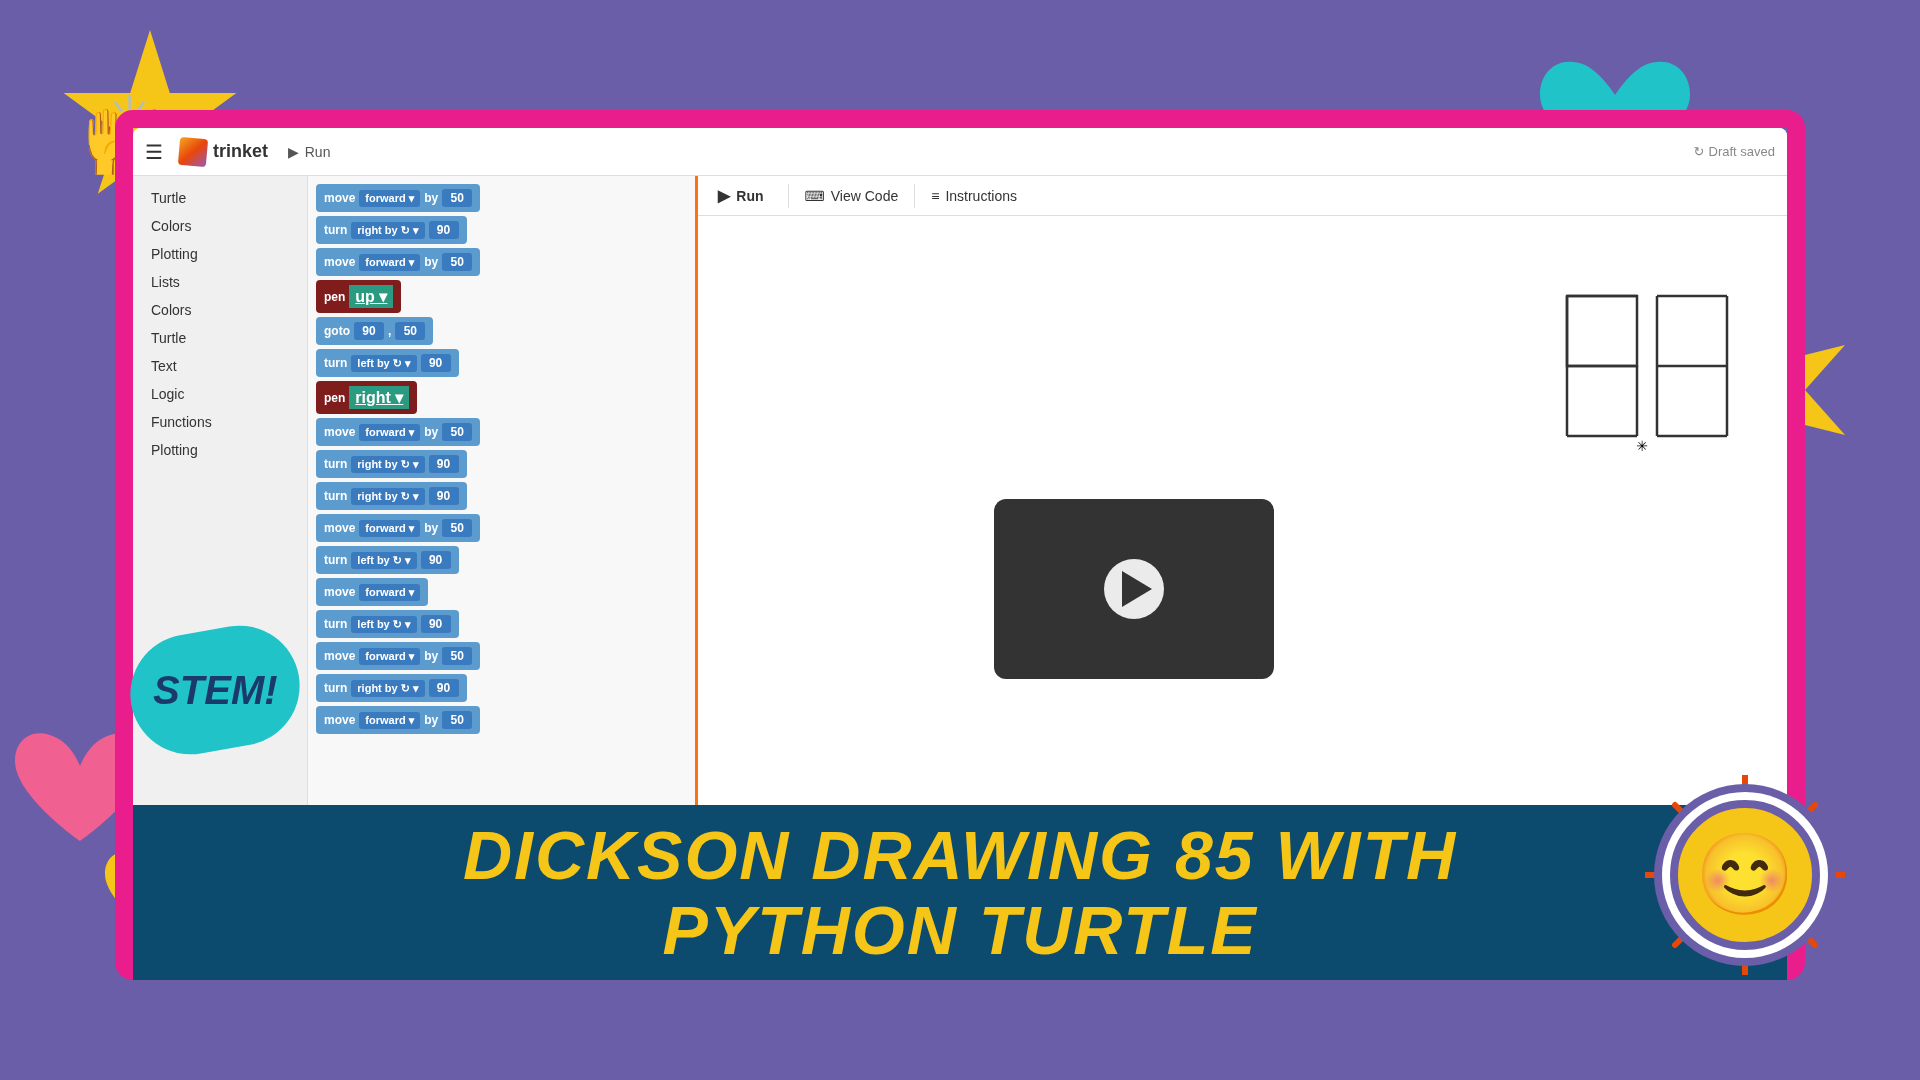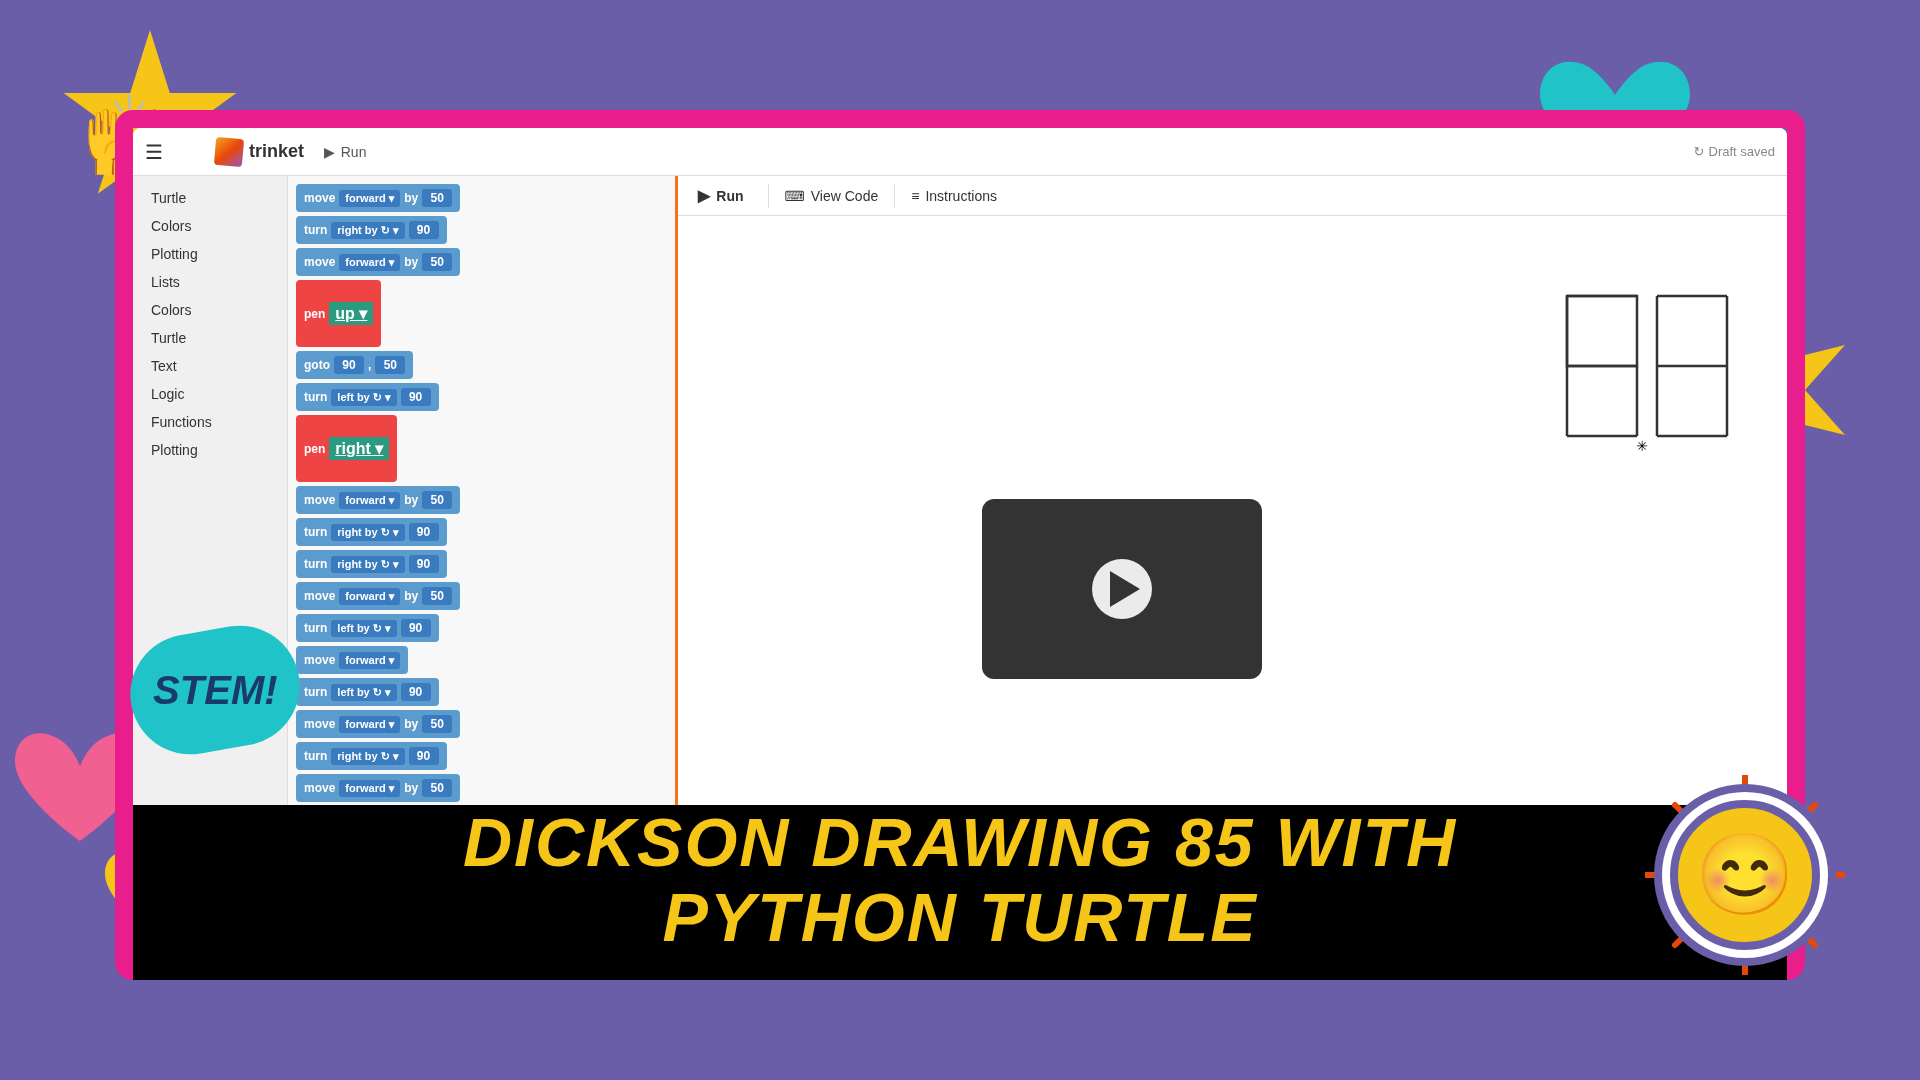--- a/index.html
+++ b/index.html
@@ -86,21 +86,20 @@
     .hamburger-icon {
       font-size: 20px;
       margin-right: 16px;
       color: #333;
     }
     .trinket-logo {
       display: flex;
       align-items: center;
       gap: 6px;
       margin-right: 20px;
-      margin-left: 36px;
     }
     .trinket-diamond {
       width: 28px; height: 28px;
       background: linear-gradient(135deg, #f5a623, #e8470a, #9b59b6);
       border-radius: 4px;
       transform: rotate(5deg);
     }
     .trinket-name {
       font-size: 18px;
       font-weight: bold;
@@ -126,21 +125,21 @@
 
     
     .editor-area {
       display: flex;
       flex: 1;
       overflow: hidden;
     }
 
     
     .sidebar {
-      width: 155px;
+      width: 175px;
       background: #f0f0f0;
       border-right: 1px solid #ddd;
       padding: 8px 0;
       flex-shrink: 0;
       overflow-y: auto;
     }
     .sidebar-item {
       padding: 6px 18px;
       font-size: 14px;
       color: #333;
@@ -172,24 +171,24 @@
       border-radius: 4px;
       padding: 5px 8px;
       font-size: 12px;
       font-weight: bold;
       display: flex;
       align-items: center;
       gap: 4px;
       min-height: 28px;
     }
     .block-teal {
-      background: #ef4444;
+      background: #7f1d1d;
       color: white;
       border-radius: 4px;
-      padding: 22px 8px;
+      padding: 5px 8px;
       font-size: 12px;
       font-weight: bold;
       display: flex;
       align-items: center;
       gap: 4px;
       min-height: 28px;
     }
     .block-val {
       background: #3a7abf;
       color: white;
@@ -622,18 +621,18 @@
             <line x1="180" y1="90" x2="180" y2="160" stroke="#333" stroke-width="2.5"></line>
 
             <text x="95" y="175" font-size="14" text-anchor="middle">✳</text>
           </svg>
         </div>
       </div>
     </div>
   </div>
 </div>
 
-<div style="position:absolute;bottom:100px;left:133px;right:133px;height:175px;background:#000000;display:flex;align-items:flex-start;justify-content:center;z-index:4;">
+<div style="position:absolute;bottom:100px;left:133px;right:133px;height:175px;background:#0c4a6e;display:flex;align-items:center;justify-content:center;z-index:4;">
   <div style="font-size:68px;font-weight:900;color:#f5c518;text-align:center;line-height:1.1;text-transform:uppercase;font-style:italic;letter-spacing:2px;font-family:Arial Black,Arial,sans-serif;">
     <div>DICKSON DRAWING 85 WITH</div>
     <div>PYTHON TURTLE</div>
   </div>
 </div>
 
 </body></html>

